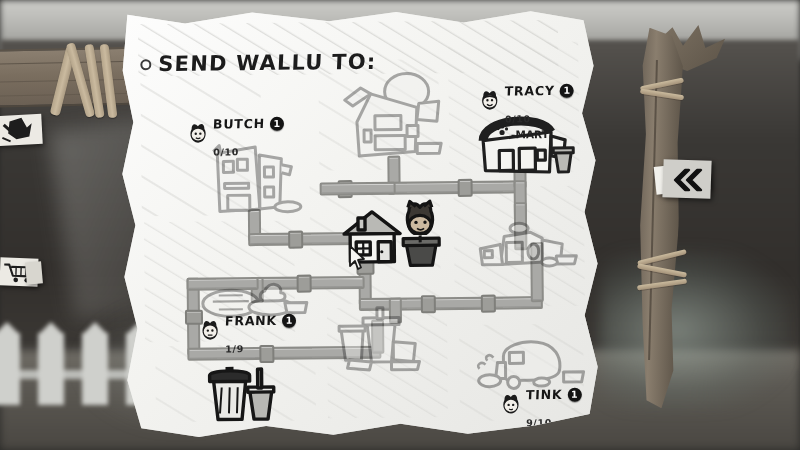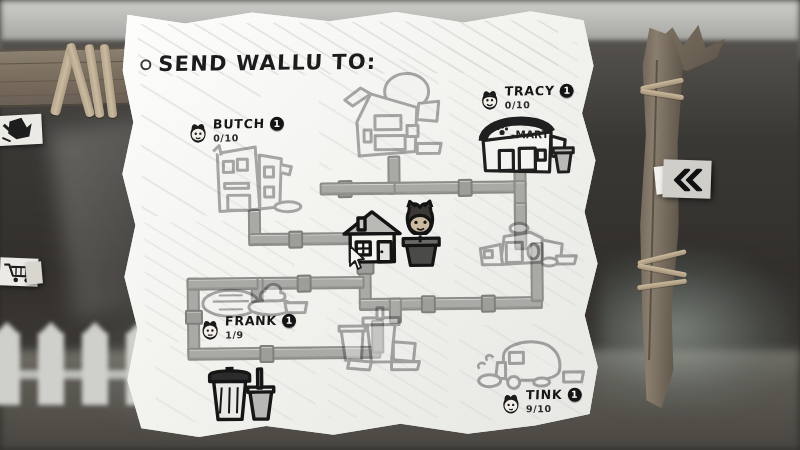--- a/index.html
+++ b/index.html
@@ -111,21 +111,21 @@
   
   .label{position:absolute;display:flex;align-items:flex-start;gap:4px;}
   .portrait{width:22px;height:22px;flex:0 0 auto;margin-top:5px;}
   .label-txt{display:flex;flex-direction:column;line-height:1;}
   .label-name-row{display:flex;align-items:center;gap:5px;}
   .label-name{font-weight:700;font-size:12.5px;letter-spacing:.8px;color:#161616;
     font-variant:small-caps;text-transform:uppercase;transform:skewX(-3deg);}
   .badge{width:14px;height:14px;border-radius:50%;background:#141414;color:#fff;
     font-size:9.5px;font-weight:700;display:flex;align-items:center;justify-content:center;
     box-shadow:0 1px 1px rgba(0,0,0,.4);}
-  .label-count{font-size:9.5px;font-weight:700;color:#2b2b2b;letter-spacing:.6px;margin-top:2px;}
+  .label-count{font-size:9.5px;font-weight:700;color:#2b2b2b;letter-spacing:.6px;margin-top:16px;}
 
   
   #cursor{position:absolute;left:348px;top:245px;width:18px;height:26px;z-index:40;}
 </style>
 </head>
 <body>
 
 <div id="scene">
   <div class="bg-sky"></div>
   <div class="bg-wall"></div>

